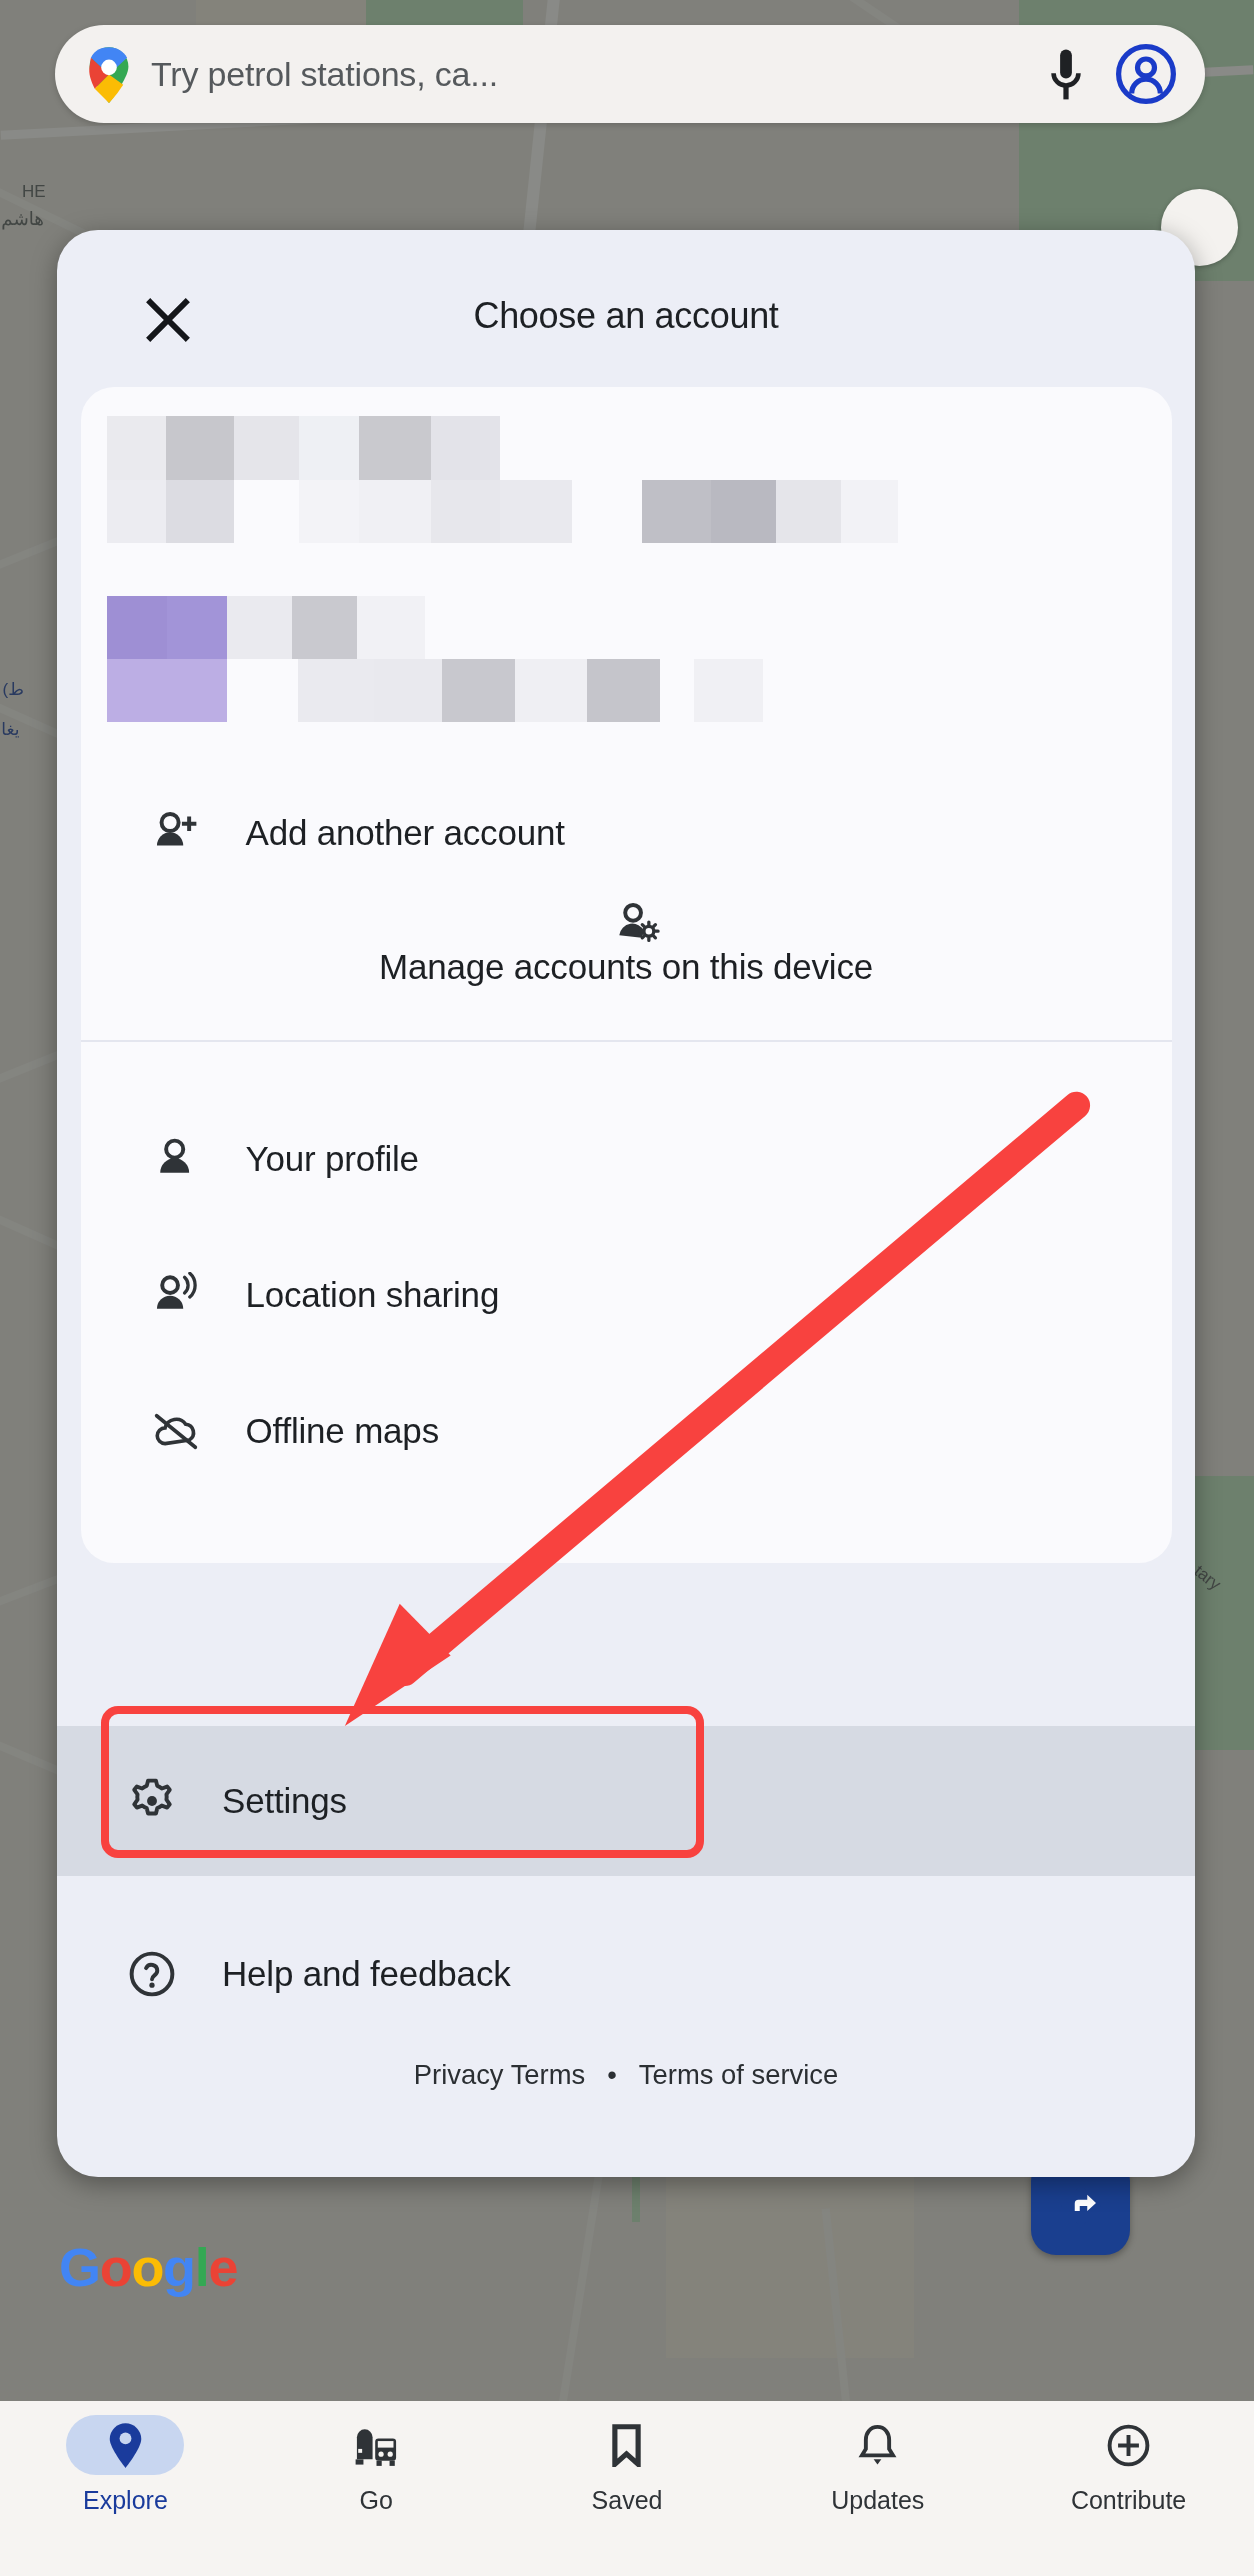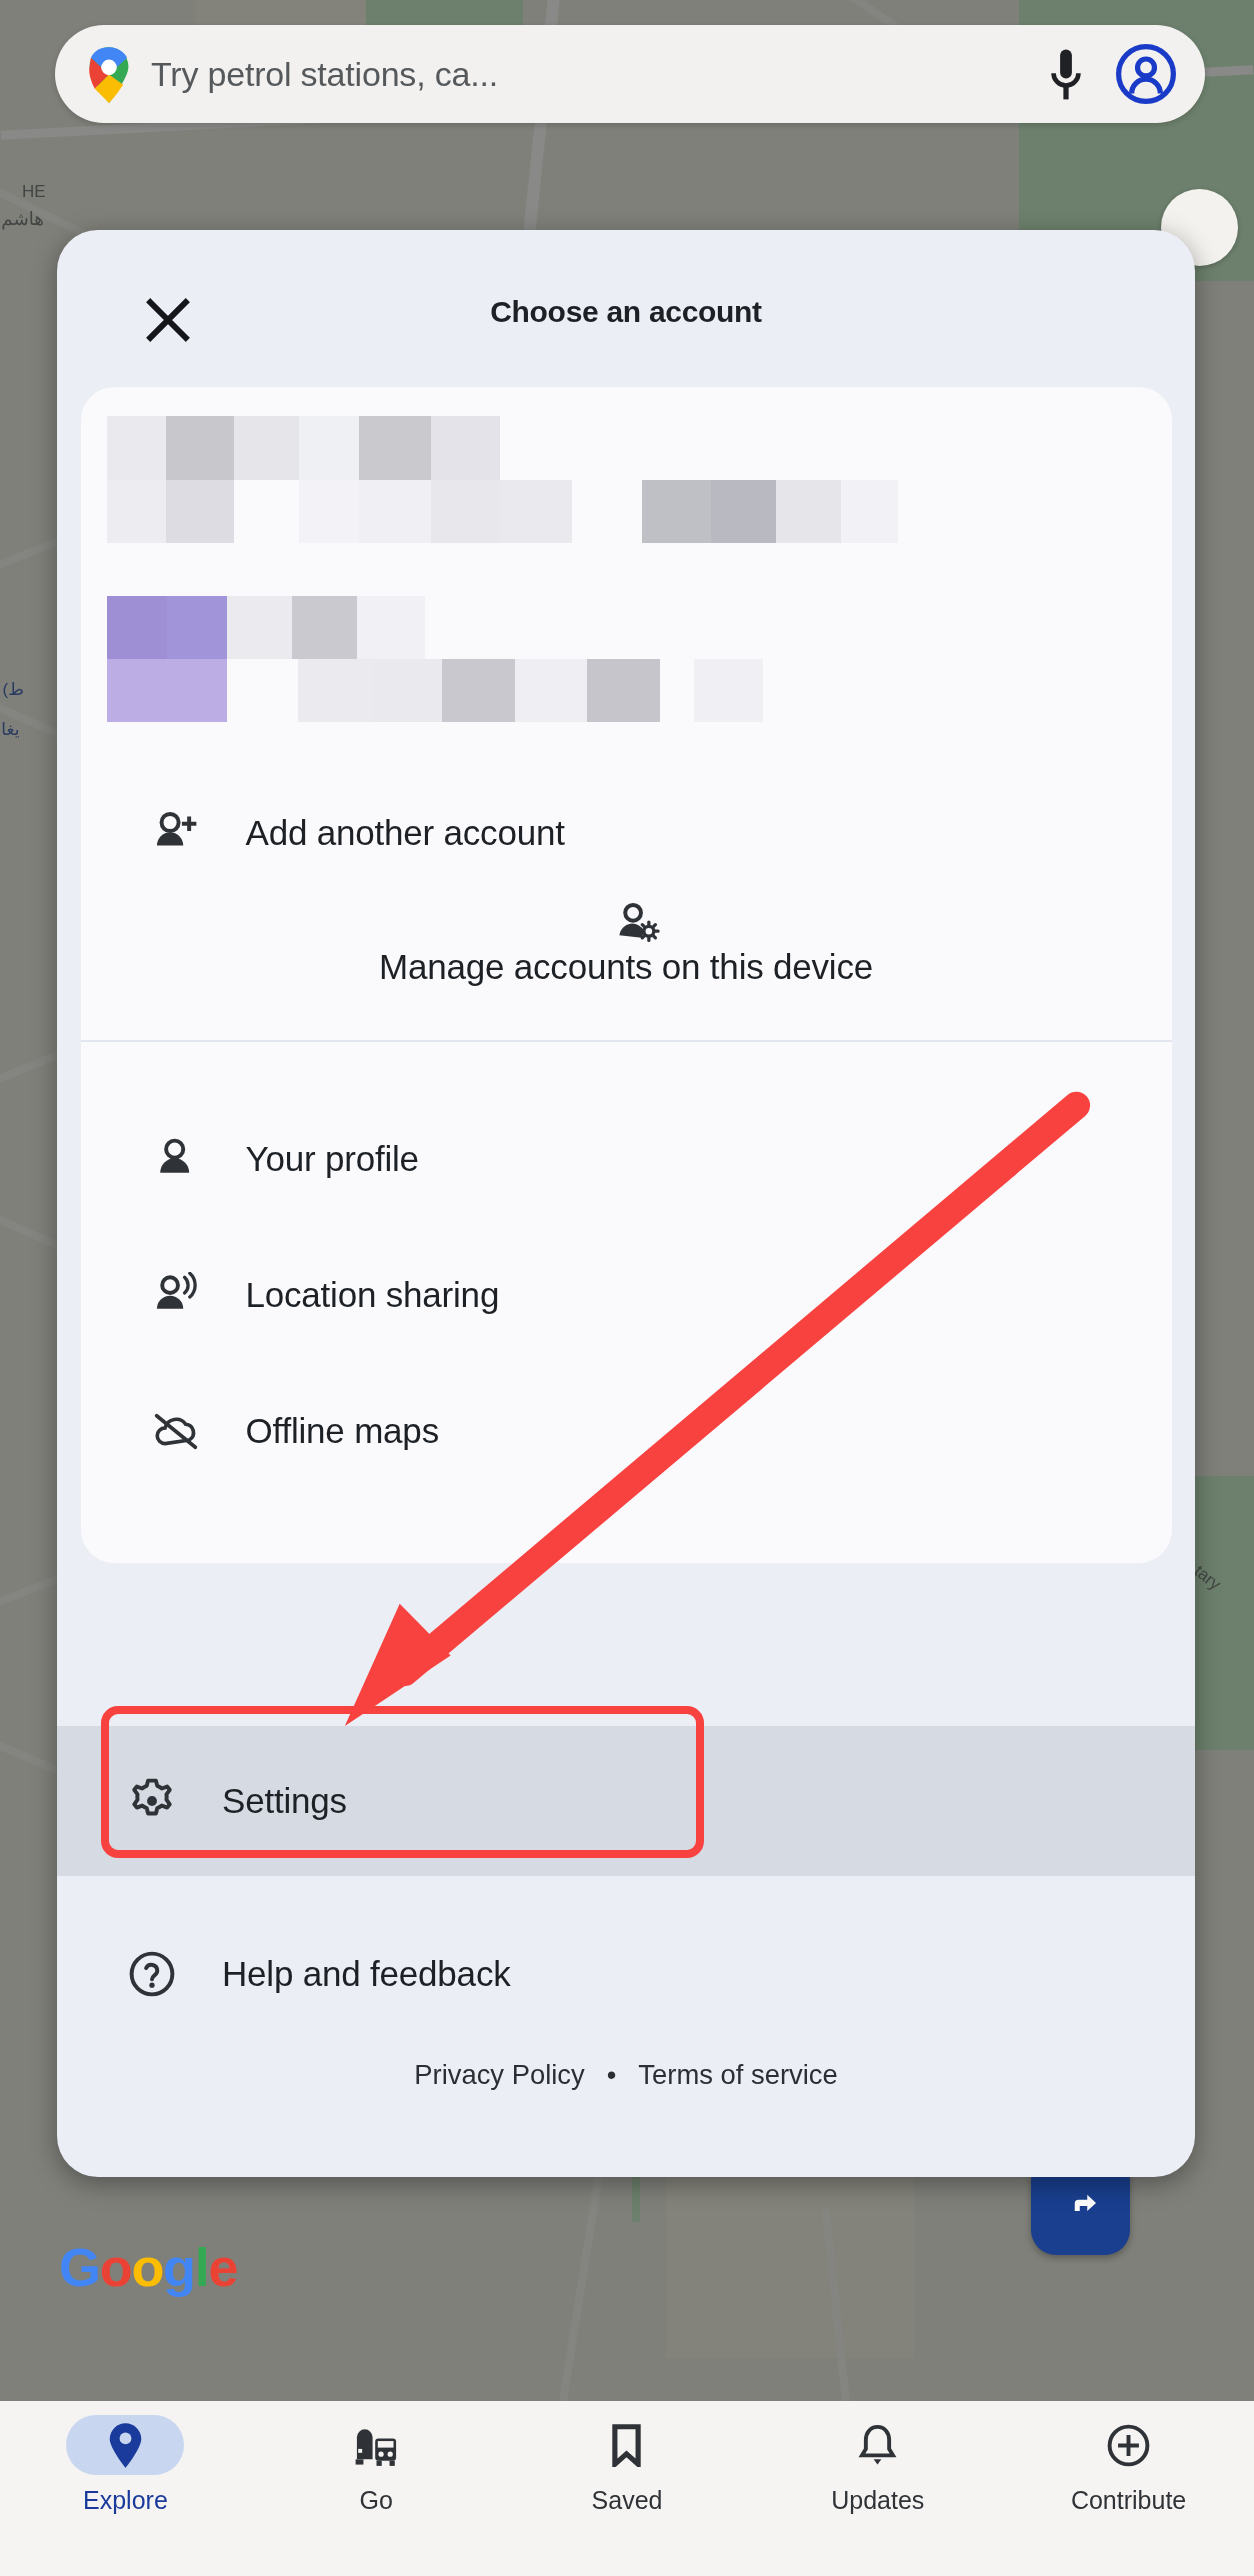--- a/index.html
+++ b/index.html
@@ -84,21 +84,21 @@
     background: #eceef6; border-radius: 41px; z-index: 60; overflow: hidden;
     box-shadow: 0 6.5px 26px rgba(0,0,0,.35);
   }
   .dlg-header { position: relative; height: 150px; }
   .close-btn {
     position: absolute; left: 88px; top: 67px; width: 46px; height: 46px;
     display: flex; align-items: center; justify-content: center; cursor: pointer;
   }
   .dlg-title {
     position: absolute; left: 0; right: 0; top: 65px; text-align: center;
-    font-size: 30px; color: #1d2024; letter-spacing: -0.3px; font-weight: bold;
+    font-size: 36px; color: #1d2024; letter-spacing: -0.3px;
   }
 
   
   .card {
     position: absolute; left: 23.5px; top: 157px; width: 1091px; height: 1176px;
     background: #fafafd; border-radius: 33px; overflow: hidden;
   }
   .pixrow { position: absolute; display: flex; }
   .pixcell { height: 100%; }
 
@@ -411,21 +411,21 @@
         <svg viewBox="0 0 70 70" width="46" height="46">
           <circle cx="35" cy="35" r="31" fill="none" stroke="#2f3337" stroke-width="6"></circle>
           <path d="M26 26 a9 9 0 0 1 17 4 c0 7 -8 7 -8 13" fill="none" stroke="#2f3337" stroke-width="6" stroke-linecap="round"></path>
           <circle cx="35" cy="52" r="4" fill="#2f3337"></circle>
         </svg>
       </div>
       <div class="mlabel">Help and feedback</div>
     </div>
 
     <div class="footer-links" style="top:1829px;">
-      <a>Privacy Policy</a><span class="dot">•</span><a>Terms of service</a>
+      <a>Privacy Terms</a><span class="dot">•</span><a>Terms of service</a>
     </div>
 
   </div>
 
   <div class="redbox" style="left:101px;top:1706px;width:603px;height:152px;"></div>
 
   <svg class="annot" viewBox="0 0 1920 3943" width="1254" height="2576">
     <path d="M1648 1692 L620 2560" stroke="#f8423f" stroke-width="42" stroke-linecap="round"></path>
     <path d="M528 2642 L612 2455 L690 2534 Z" fill="#f8423f"></path>
   </svg>

